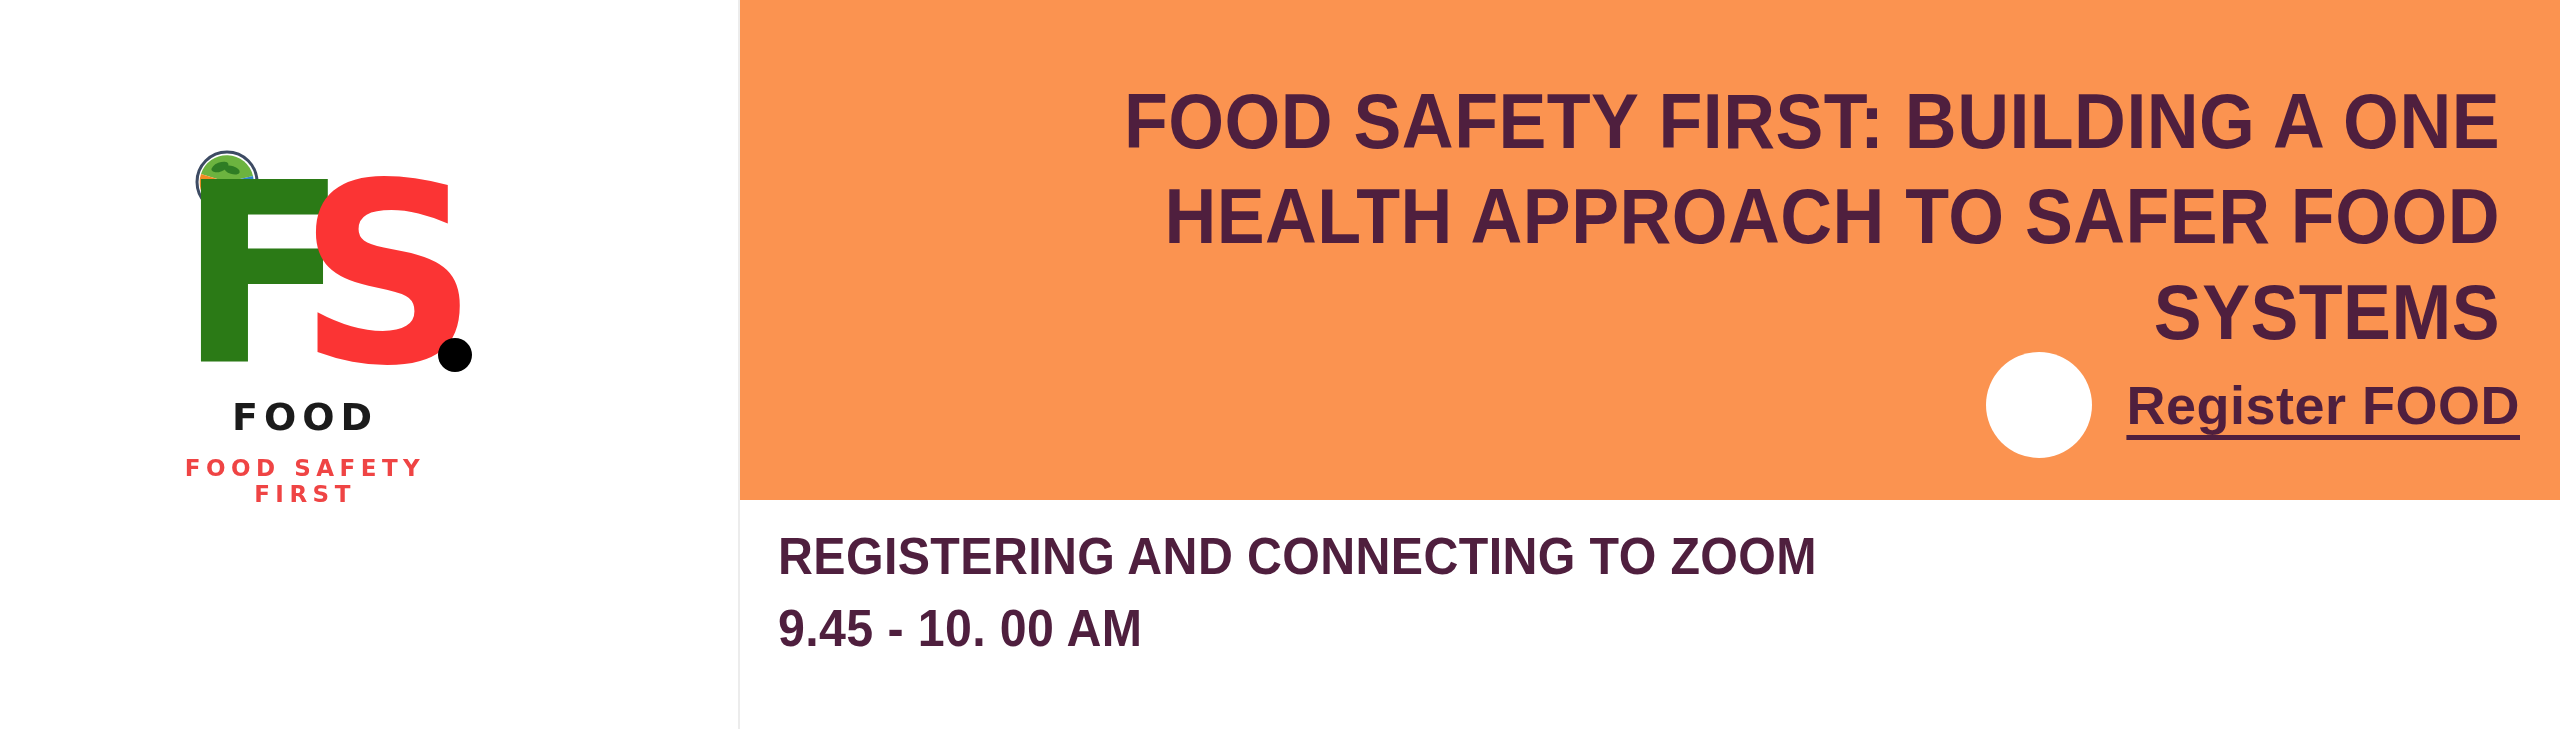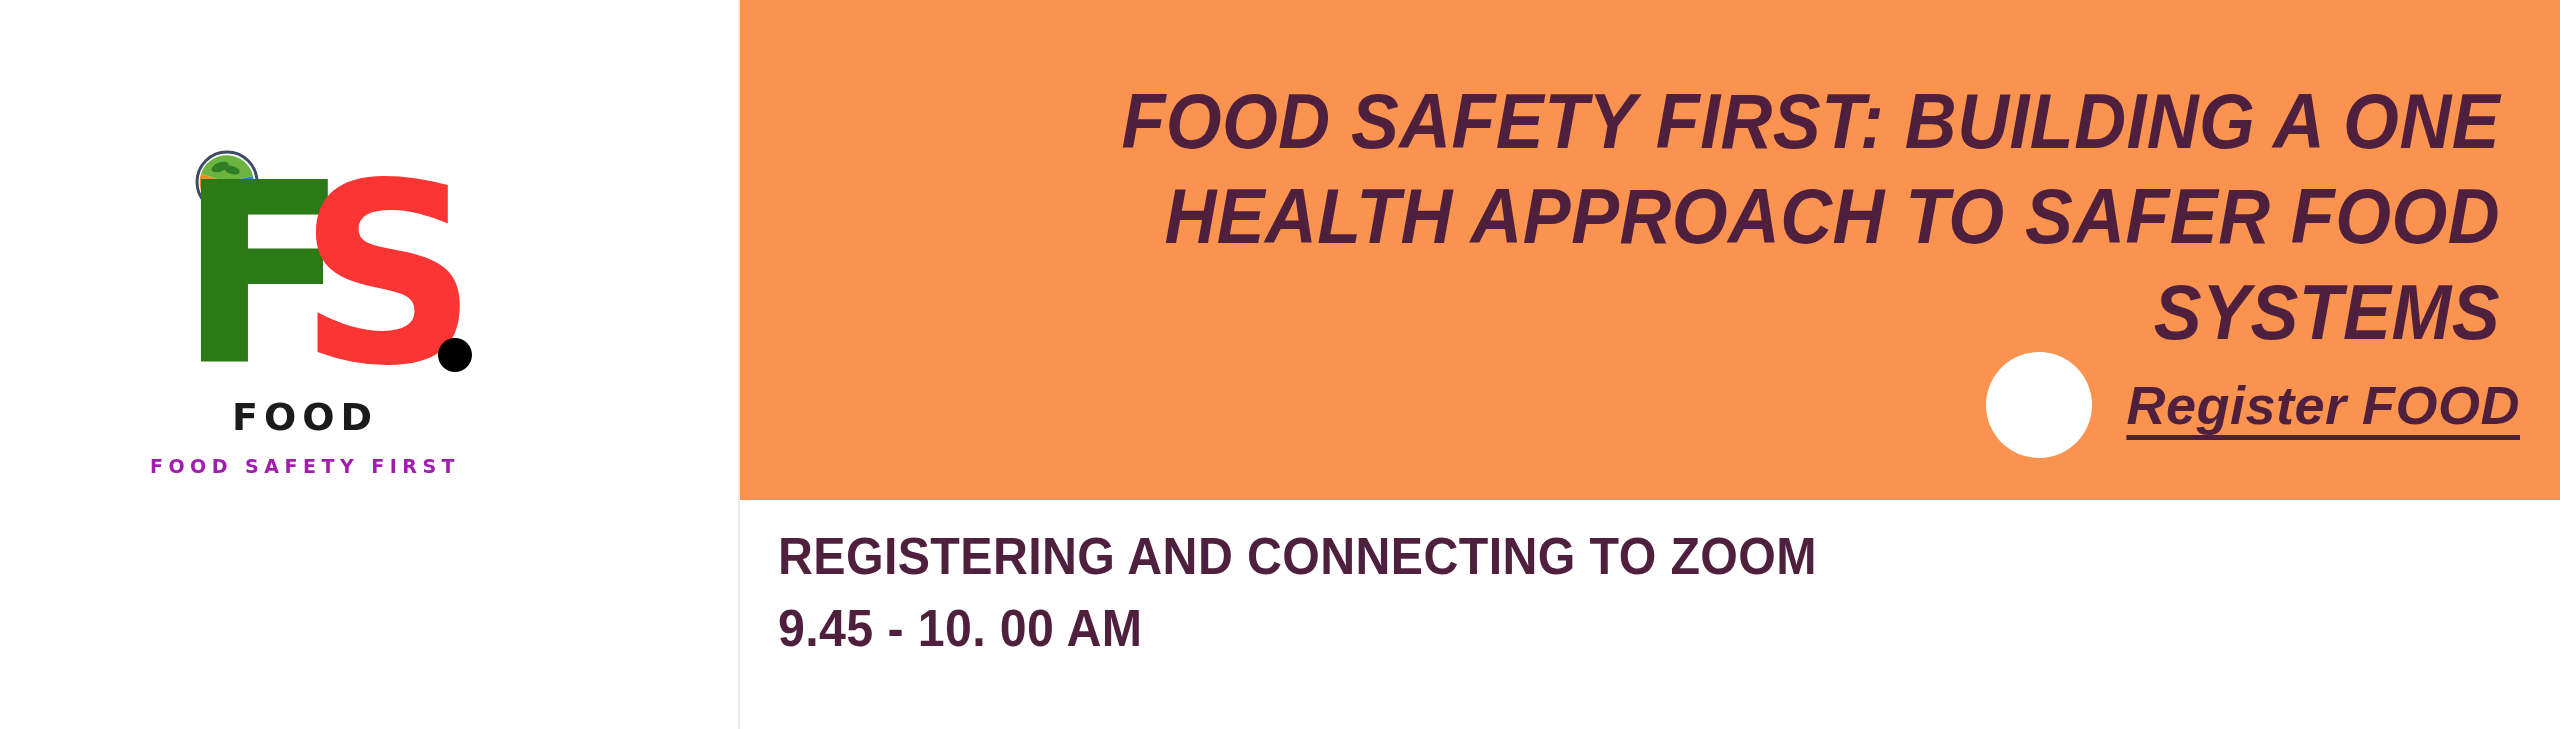--- a/index.html
+++ b/index.html
@@ -110,34 +110,33 @@
     color: #1b1b1b;
   }
   .logo-tagline {
     position: absolute;
     left: -20px;
     top: 305px;
     width: 350px;
     text-align: center;
     font-family: "DejaVu Sans", sans-serif;
     font-weight: 700;
-    font-size: 19px;
+    font-size: 23px;
     letter-spacing: 5.5px;
-    color: #a21caf;
+    color: #ef4444;
   }
 
   
   .hero-panel {
     position: absolute;
     left: 740px;
     top: 0;
     width: 1820px;
     height: 614px;
     background: #fb9350;
-    font-style: italic;
   }
 
   .hero-title {
     position: absolute;
     left: 0px;
     top: 22px;
     width: 1760px;
     text-align: right;
     color: #4f1f3e;
     font-family: "Liberation Sans Narrow", "Liberation Sans", sans-serif;

